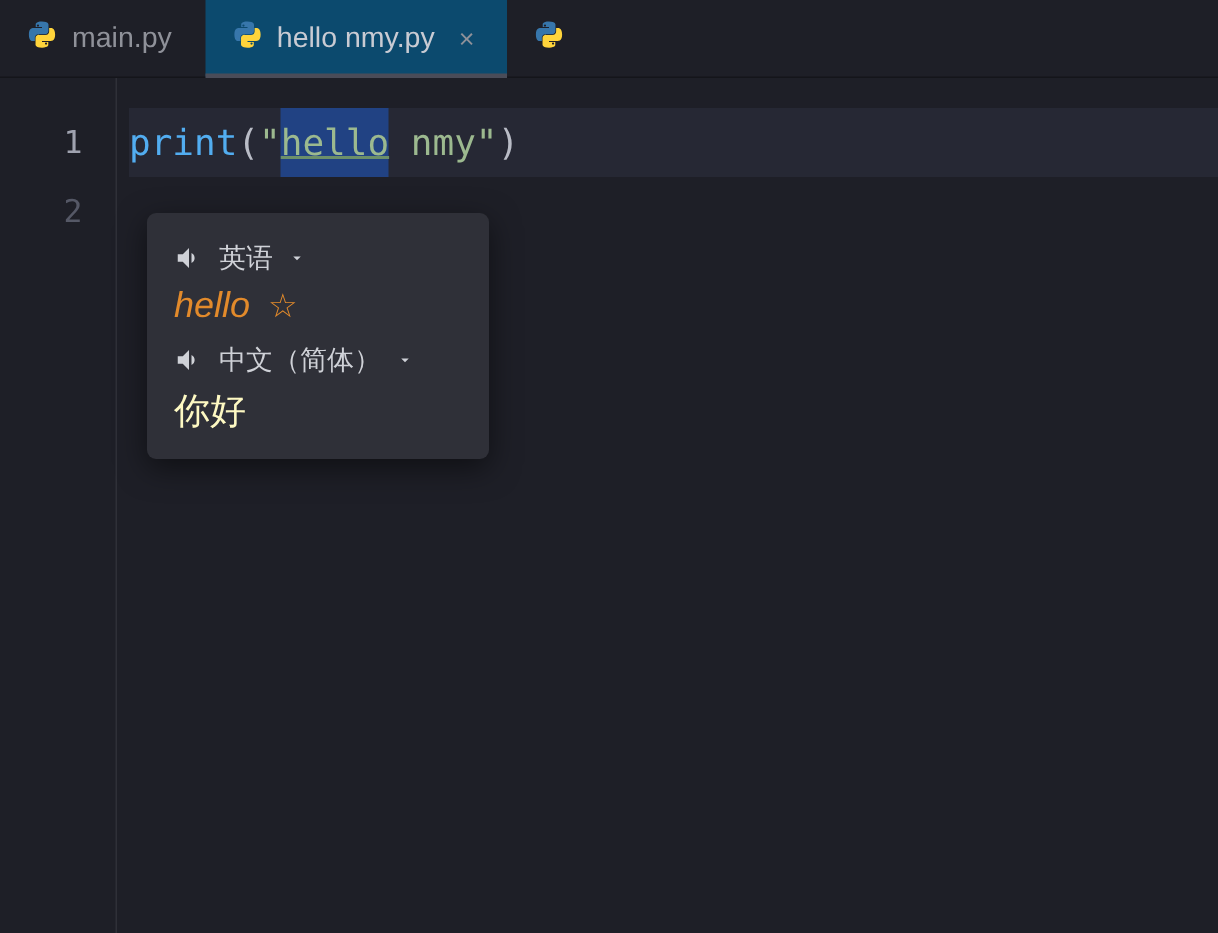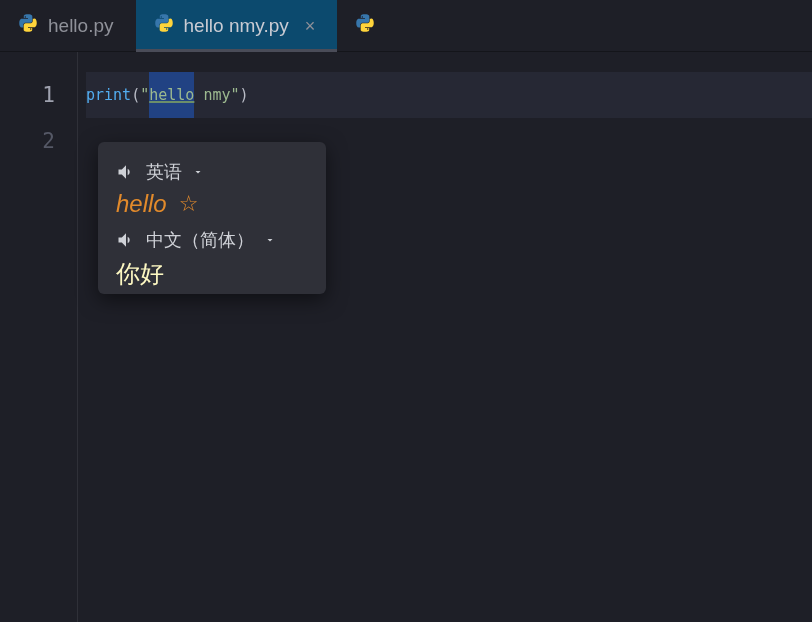--- a/index.html
+++ b/index.html
@@ -63,21 +63,21 @@
     line-height: 46px;
     border-right: 1px solid #2f3038;
     padding-right: 22px;
   }
   .gutter .ln.active { color: #9fa2af; }
   .code {
     flex: 1;
     padding-top: 20px;
     padding-left: 8px;
     font-family: "Menlo", "Consolas", monospace;
-    font-size: 15px;
+    font-size: 24px;
     line-height: 46px;
     position: relative;
   }
   .code-line {
     height: 46px;
     white-space: pre;
     display: flex;
     align-items: center;
   }
   .code-line.hl { background: #262834; }
@@ -92,21 +92,21 @@
   }
   
   .popup {
     position: absolute;
     left: 98px;
     top: 142px;
     width: 228px;
     background: #2f3038;
     border-radius: 6px;
     box-shadow: 0 6px 20px rgba(0,0,0,.5);
-    padding: 18px 18px 4px 18px;
+    padding: 18px 18px 16px 18px;
     color: #cfd1d7;
   }
   .popup-row {
     display: flex;
     align-items: center;
     gap: 10px;
     font-size: 18px;
     margin-bottom: 6px;
   }
   .popup .word {
@@ -141,21 +141,21 @@
 <body>
 
 <div class="tab-bar">
   <div class="tab">
     <span>
       <svg class="py-icon" viewBox="0 0 32 32">
           <path fill="#3776ab" d="M15.9 2c-7 0-6.6 3-6.6 3v3.1h6.7v1H6.6S2 8.5 2 15.9s4 7.1 4 7.1h2.4v-3.4s-.1-4 4-4h6.7s3.8.1 3.8-3.7V5.4S23.3 2 15.9 2zM11.7 5.2a1.2 1.2 0 1 1 0 2.4 1.2 1.2 0 0 1 0-2.4z"></path>
           <path fill="#ffd43b" d="M16.1 30c7 0 6.6-3 6.6-3v-3.1H16v-1h9.4S30 23.5 30 16.1 26 9 26 9h-2.4v3.4s.1 4-4 4h-6.7s-3.8-.1-3.8 3.7v6.5S8.7 30 16.1 30zm4.2-3.2a1.2 1.2 0 1 1 0-2.4 1.2 1.2 0 0 1 0 2.4z"></path>
         </svg>
     </span>
-    <span>hello.py</span>
+    <span>main.py</span>
   </div>
 
   <div class="tab active">
     <span>
       <svg class="py-icon" viewBox="0 0 32 32">
           <path fill="#3776ab" d="M15.9 2c-7 0-6.6 3-6.6 3v3.1h6.7v1H6.6S2 8.5 2 15.9s4 7.1 4 7.1h2.4v-3.4s-.1-4 4-4h6.7s3.8.1 3.8-3.7V5.4S23.3 2 15.9 2zM11.7 5.2a1.2 1.2 0 1 1 0 2.4 1.2 1.2 0 0 1 0-2.4z"></path>
           <path fill="#ffd43b" d="M16.1 30c7 0 6.6-3 6.6-3v-3.1H16v-1h9.4S30 23.5 30 16.1 26 9 26 9h-2.4v3.4s.1 4-4 4h-6.7s-3.8-.1-3.8 3.7v6.5S8.7 30 16.1 30zm4.2-3.2a1.2 1.2 0 1 1 0-2.4 1.2 1.2 0 0 1 0 2.4z"></path>
         </svg>
     </span>
     <span>hello nmy.py</span>

